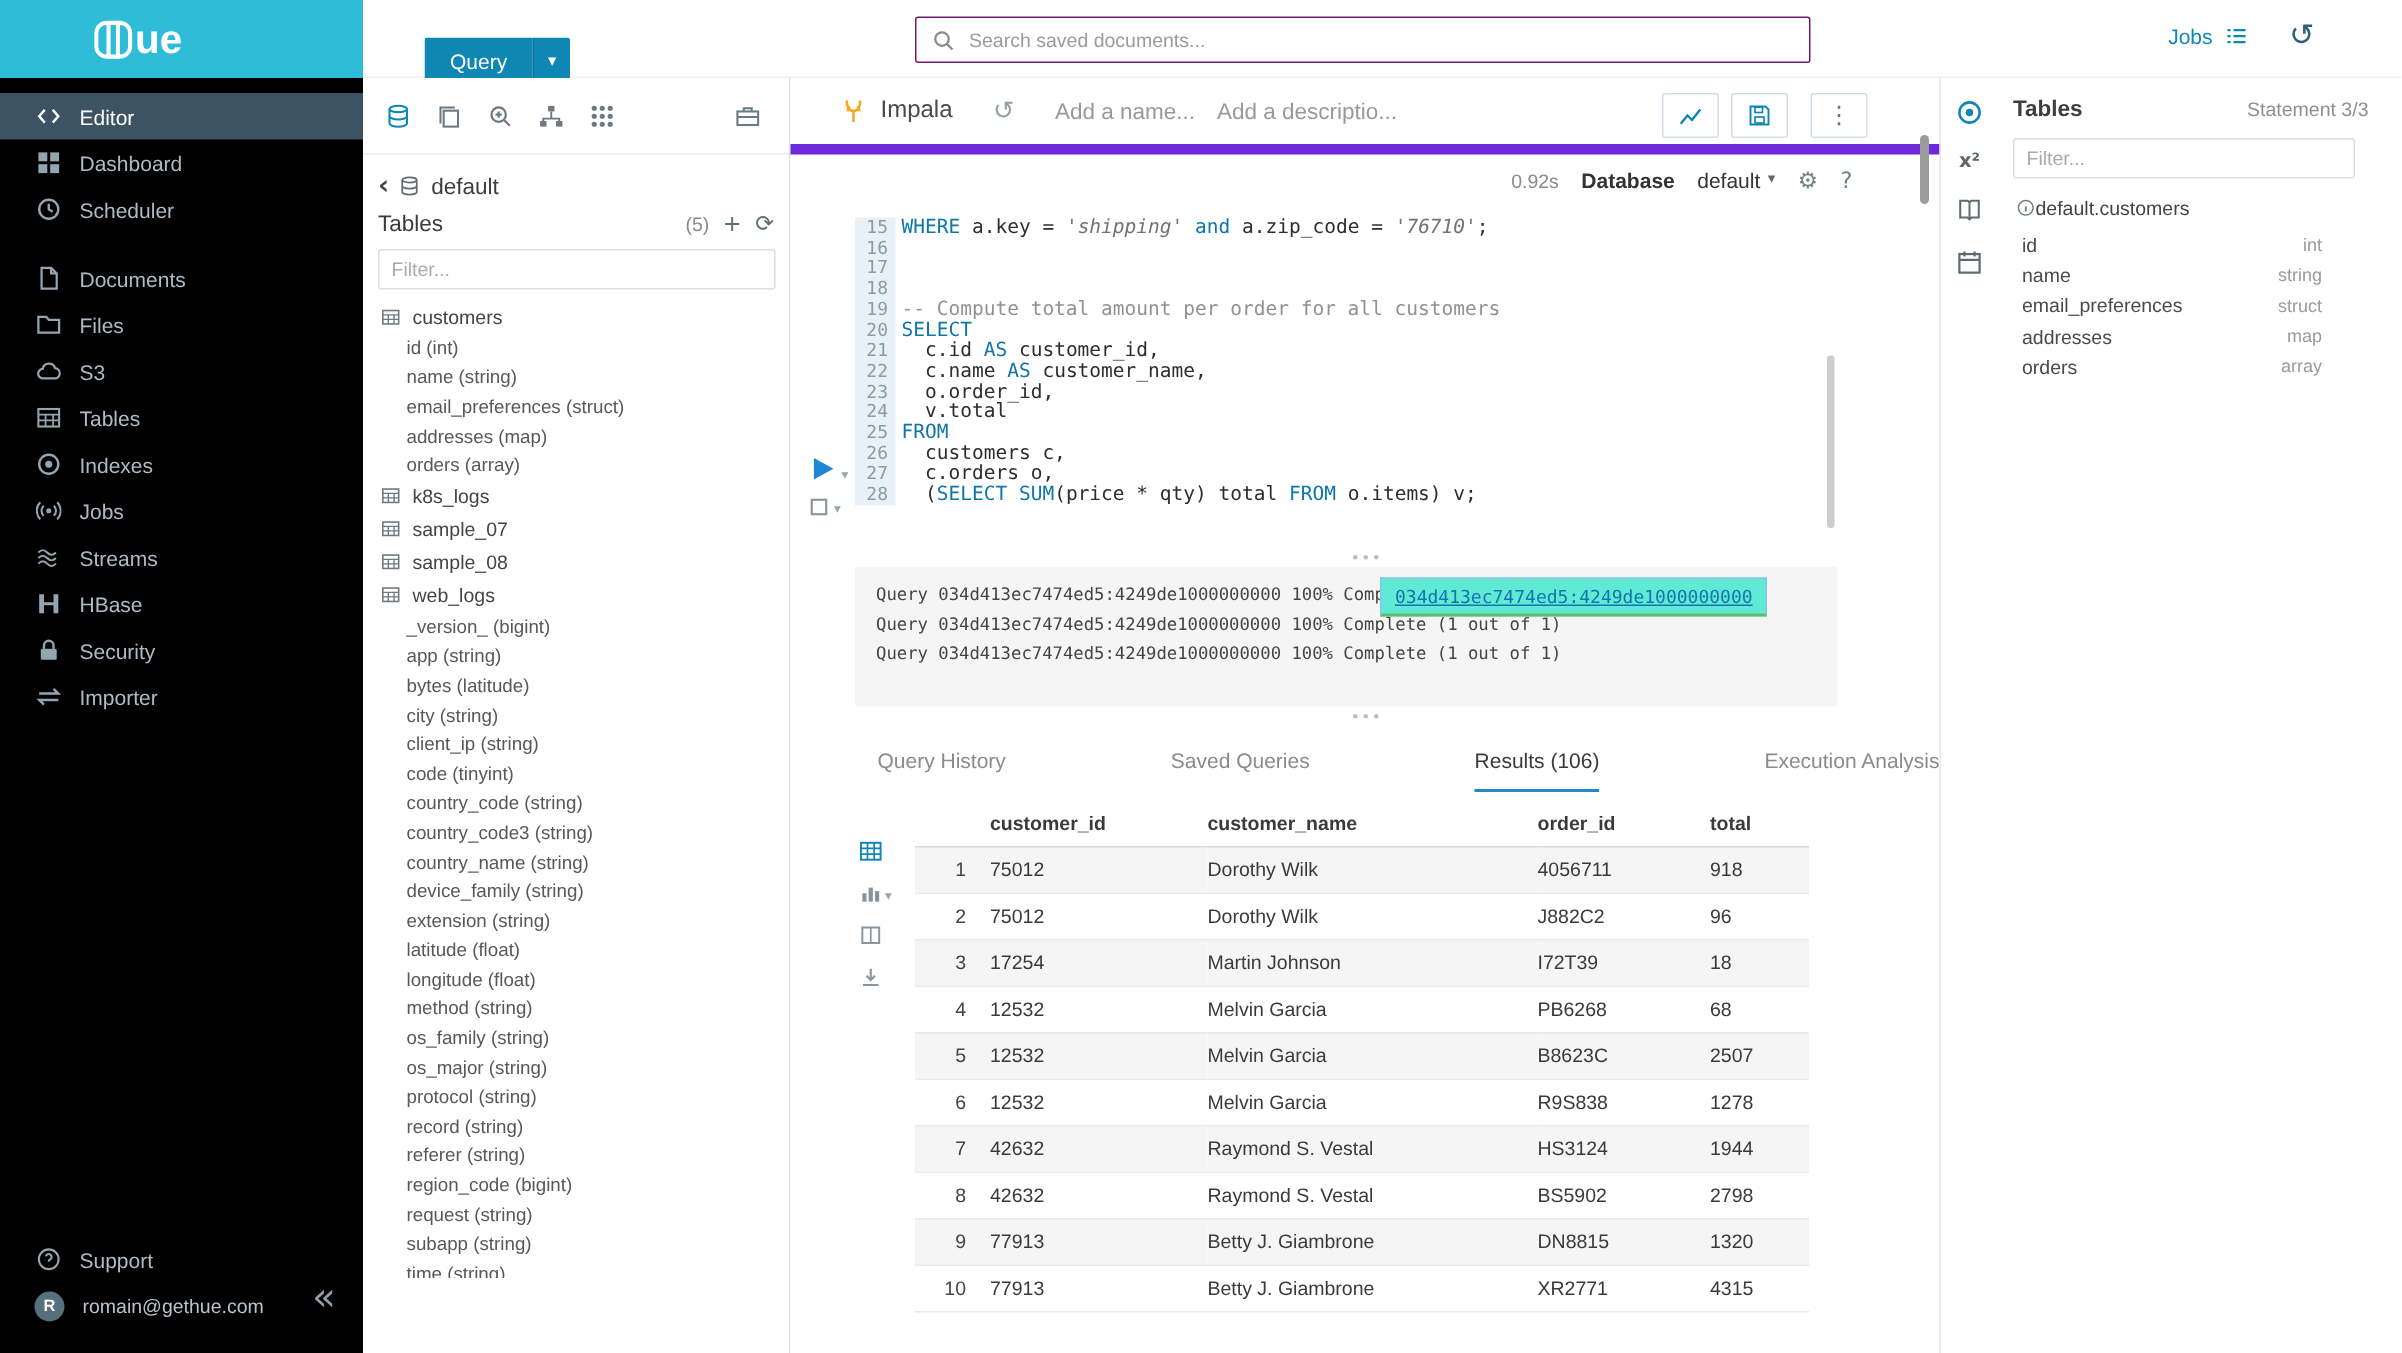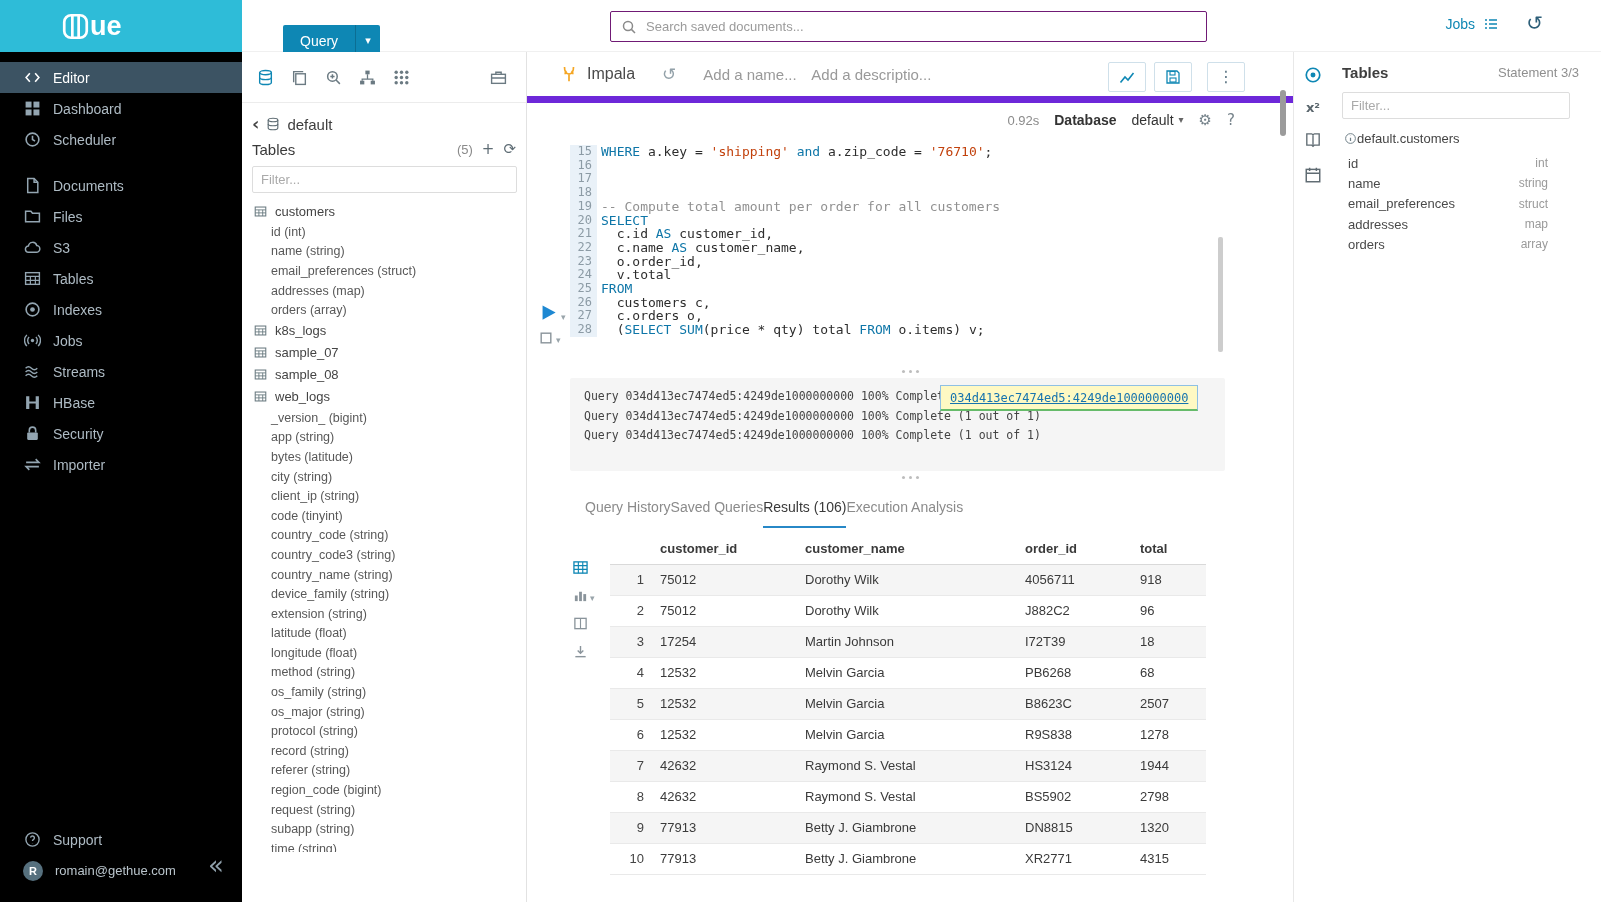--- a/index.html
+++ b/index.html
@@ -83,41 +83,41 @@
   .meta-db-value{font-size:14px;color:#333;display:flex;align-items:center;gap:5px;cursor:pointer;}
   .meta-db-value .uic{font-size:10px;color:#666;}
   .meta-ic{color:#75828a;font-size:15px;cursor:pointer;}
 
   .code-area{position:relative;height:228px;}
   .gutter{position:absolute;left:43px;top:8px;width:27px;background:#e9f1f8;text-align:right;padding-right:5px;}
   .gutter div{font:12px/13.7px "DejaVu Sans Mono",monospace;color:#8c9ba5;}
   .code{position:absolute;left:74px;top:8px;white-space:pre;cursor:text;}
   .code-line{font:13px/13.7px "DejaVu Sans Mono",monospace;color:#2d2d2d;}
   .t-k{color:#0e76a8;}
-  .t-s{color:#c2410c;}
+  .t-s{color:#737373;font-style:italic;}
   .t-c{color:#919191;}
   .play-col{position:absolute;left:12px;top:166px;display:flex;flex-direction:column;gap:9px;}
   .play-row{display:flex;align-items:flex-end;gap:3px;cursor:pointer;}
   .play-row .play{color:#1e88d2;}
   .play-row .play svg{width:19px;height:19px;}
   .mini-caret{font-size:9px;color:#9aa5ab;}
   .batch-row{display:flex;align-items:flex-end;gap:3px;cursor:pointer;color:#8a949a;}
   .batch-row svg{width:14px;height:14px;}
   .ed-scrollbar{position:absolute;right:70px;top:100px;width:5px;height:115px;background:#cdcdcd;border-radius:2px;cursor:pointer;}
   .page-scrollbar{position:absolute;right:7px;top:38px;width:6px;height:46px;background:#9b9b9b;border-radius:3px;cursor:pointer;}
 
   .splitter{height:13px;display:flex;align-items:center;justify-content:center;cursor:row-resize;}
   .dots{width:3px;height:3px;border-radius:50%;background:#bdbdbd;box-shadow:7px 0 #bdbdbd,-7px 0 #bdbdbd;}
 
   .log-box{position:relative;margin-left:43px;width:655px;height:93px;background:#f5f5f5;border-radius:2px;padding-top:9px;padding-left:14px;}
   .log-line{font:11.5px/19.5px "DejaVu Sans Mono",monospace;color:#444;white-space:pre;}
-  .log-popover{position:absolute;left:370px;top:7px;height:26px;background:#fef9c3;border:1px solid #8ec0e4;border-bottom:2px solid #66bb6a;display:flex;align-items:center;padding:0 9px;}
+  .log-popover{position:absolute;left:350px;top:7px;height:26px;background:#5eead4;border:1px solid #8ec0e4;border-bottom:2px solid #66bb6a;display:flex;align-items:center;padding:0 9px;}
   .log-popover span{font:12px "DejaVu Sans Mono",monospace;color:#1673ae;text-decoration:underline;cursor:pointer;}
 
-  .tabs{height:44px;display:flex;align-items:flex-end;padding-left:58px;}
+  .tabs{height:44px;display:flex;align-items:flex-end;padding-left:58px;gap:72px;justify-content:space-between;}
   .tab{font-size:14px;color:#8b8b8b;padding-bottom:13px;cursor:pointer;white-space:nowrap;}
   .tab.active{color:#3a3a3a;padding-bottom:11px;border-bottom:2px solid #2788c7;}
 
   .results{display:flex;padding-left:46px;margin-top:6px;}
   .res-icons{width:30px;display:flex;flex-direction:column;gap:13px;padding-top:26px;color:#8a949b;}
   .res-icons .ric{display:flex;align-items:flex-end;gap:2px;cursor:pointer;}
   .res-icons svg{width:15px;height:15px;}
   .res-table{margin-left:7px;}
   table{border-collapse:collapse;font-size:13px;color:#3a3a3a;table-layout:fixed;}
   th{font-weight:bold;text-align:left;height:30px;border-bottom:1px solid #d9d9d9;}

